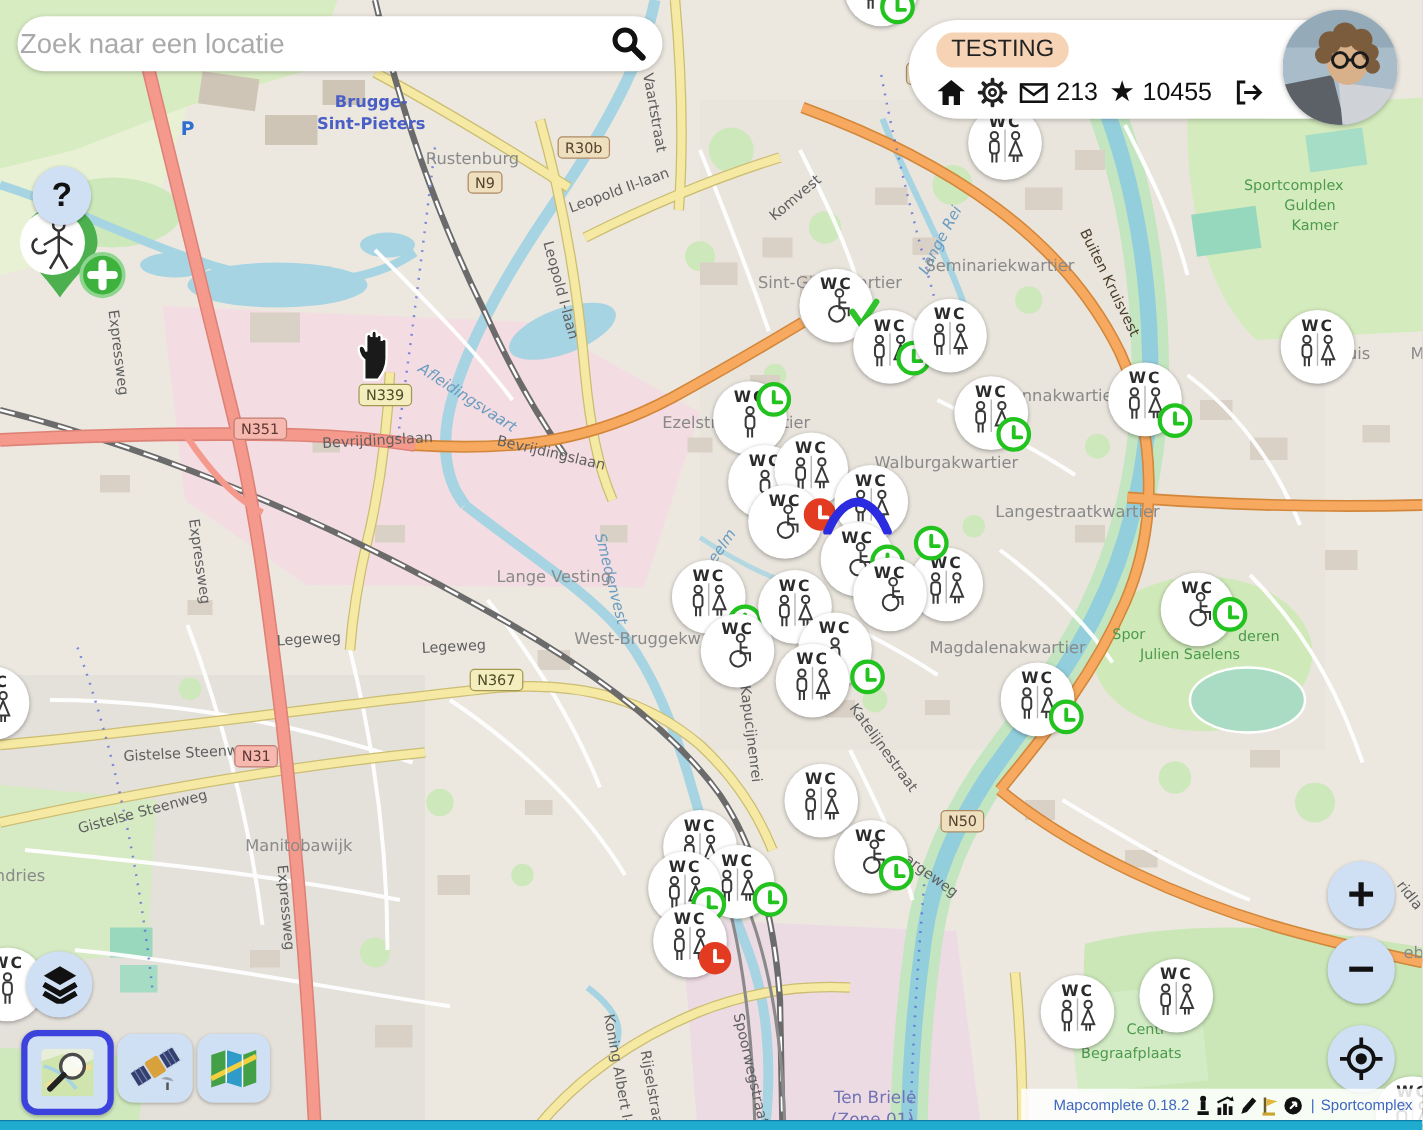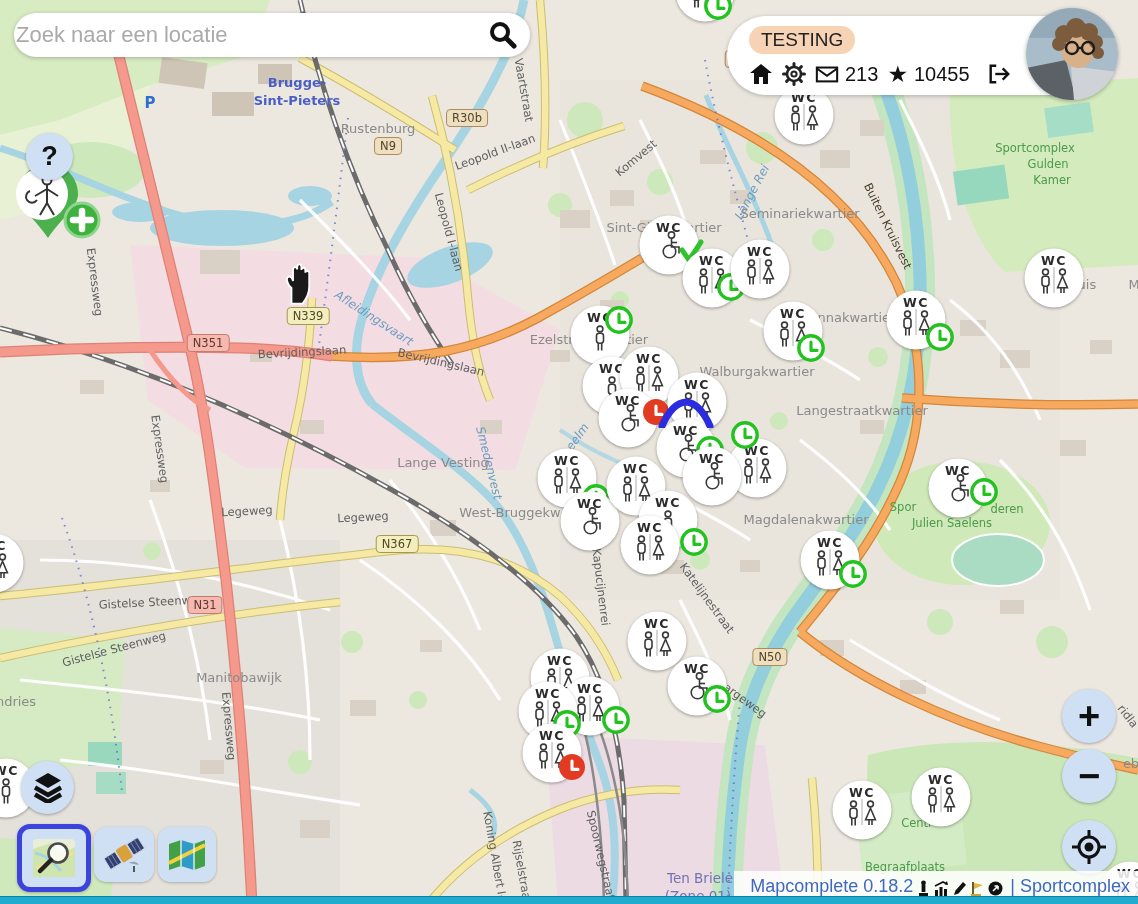--- a/index.html
+++ b/index.html
@@ -63,21 +63,21 @@
             align-items:center;justify-content:center;box-shadow:0 1px 3px rgba(0,0,0,.25);cursor:pointer;z-index:12;}
   #style-osm{left:17px;top:824px;width:64px;height:58px;border:5px solid #3c42dc;background:#cfe0f4;}
   #style-sat{left:94px;top:827px;width:60px;height:55px;}
   #style-map{left:158px;top:827px;width:58px;height:55px;}
 
   #zoominbtn{left:1062px;top:689px;width:54px;height:54px;font-size:38px;font-weight:bold;color:#111;z-index:12;}
   #zoomoutbtn{left:1062px;top:749px;width:54px;height:54px;font-size:38px;font-weight:bold;color:#111;z-index:12;}
   #geobtn{left:1062px;top:820px;width:54px;height:54px;z-index:12;}
 
   #attribution{right:0;bottom:7px;height:26px;background:rgba(255,255,255,.85);display:flex;
-               align-items:flex-end;padding:0 8px 0 16px;gap:3px;font-size:18px;color:#3f68c0;z-index:12;}
+               align-items:center;padding:0 8px 0 26px;gap:3px;font-size:12px;color:#3f68c0;z-index:12;}
   #attribution .mini{width:15px;height:17px;flex:none;}
   #bottombar{left:0;right:0;bottom:0;height:7px;background:#1faccf;border-top:1px solid #0c7fa6;z-index:13;}
 </style>
 </head>
 <body>
 
 <div id="app">
 
   <svg id="basemap" width="1138" height="904" viewBox="0 0 1138 904" style="pointer-events:auto;">
     <rect width="1138" height="904" fill="#ece8e0"></rect>
@@ -296,21 +296,21 @@
       <div class="maplabel area" style="left: 16px; top: 701px; transform: translate(-50%, -50%) rotate(0deg);">ndries</div>
       <div class="maplabel street" style="left: 707px; top: 598px; transform: translate(-50%, -50%) rotate(54deg);">Katelijnestraat</div>
       <div class="maplabel street" style="left: 601px; top: 587px; transform: translate(-50%, -50%) rotate(83deg);">Kapucijnenrei</div>
       <div class="maplabel street" style="left: 742px; top: 698px; transform: translate(-50%, -50%) rotate(36deg);">Bargeweg</div>
       <div class="maplabel street" style="left: 601px; top: 855px; transform: translate(-50%, -50%) rotate(77deg);">Spoorwegstraat</div>
       <div class="maplabel street" style="left: 497px; top: 867px; transform: translate(-50%, -50%) rotate(80deg);">Koning Albert I-laan</div>
       <div class="maplabel street" style="left: 522px; top: 872px; transform: translate(-50%, -50%) rotate(80deg);">Rijselstraat</div>
       <div class="maplabel purple" style="left: 700px; top: 878px; transform: translate(-50%, -50%) rotate(0deg);">Ten Briele</div>
       <div class="maplabel purple" style="left: 698px; top: 896px; transform: translate(-50%, -50%) rotate(0deg);">(Zone 01)</div>
       <div class="maplabel green" style="left: 917px; top: 823px; transform: translate(-50%, -50%) rotate(0deg);">Centr</div>
-      <div class="maplabel green" style="left: 905px; top: 842px; transform: translate(-50%, -50%) rotate(0deg); margin-top: 25px;">Begraafplaats</div>
+      <div class="maplabel green" style="left: 905px; top: 842px; transform: translate(-50%, -50%) rotate(0deg);">Begraafplaats</div>
       <div class="maplabel area" style="left: 1131px; top: 763px; transform: translate(-50%, -50%) rotate(0deg);">eb</div>
       <div class="maplabel street" style="left: 1128px; top: 716px; transform: translate(-50%, -50%) rotate(52deg);">ridla</div>
       <div class="shield sh-tan" style="left: 388px; top: 146px;">N9</div>
       <div class="shield sh-tan" style="left: 467px; top: 118px;">R30b</div>
       <div class="shield sh-tan" style="left: 746px; top: 59px;">N376</div>
       <div class="shield sh-yellow" style="left: 308px; top: 316px;">N339</div>
       <div class="shield sh-salmon" style="left: 208px; top: 343px;">N351</div>
       <div class="shield sh-salmon" style="left: 205px; top: 605px;">N31</div>
       <div class="shield sh-yellow" style="left: 397px; top: 544px;">N367</div>
       <div class="shield sh-tan" style="left: 770px; top: 657px;">N50</div>

